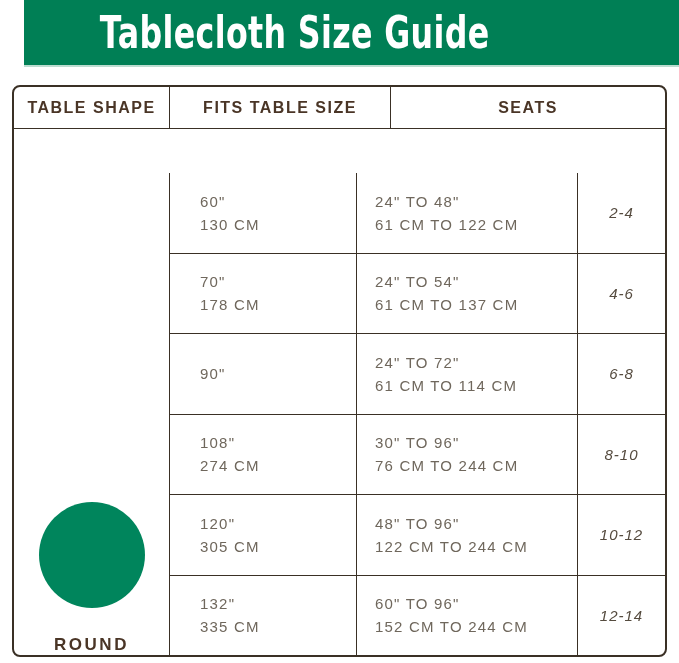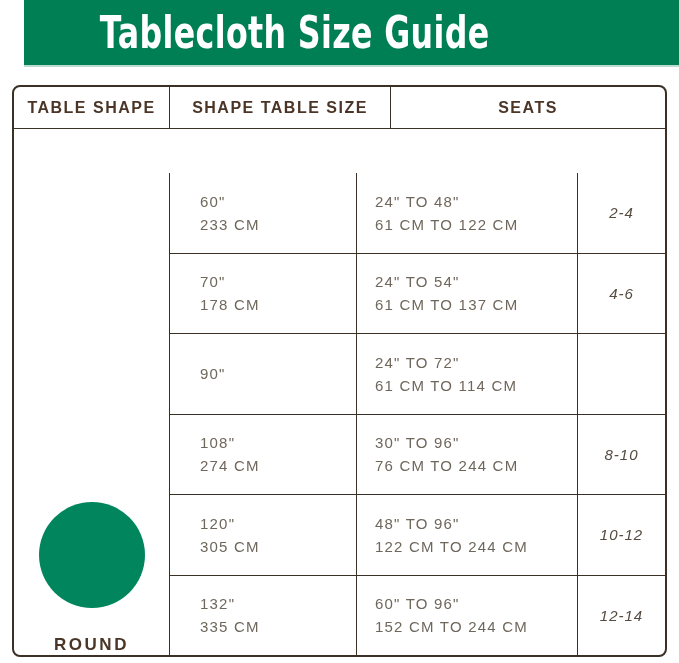--- a/index.html
+++ b/index.html
@@ -144,37 +144,37 @@
 <div class="page">
 
   <div class="banner">
     <div class="banner-title">Tablecloth Size Guide</div>
   </div>
 
   <div class="size-table">
 
     <div class="header-row">
       <div class="hcell col-shape">TABLE SHAPE</div>
-      <div class="hcell col-fits">SHAPE TABLE SIZE</div>
+      <div class="hcell col-fits">FITS TABLE SIZE</div>
       <div class="hcell col-seats">SEATS</div>
     </div>
 
     <div class="table-body">
 
       <div class="shape-cell">
         <div class="shape-circle"></div>
         <div class="shape-label">ROUND</div>
       </div>
 
       <div class="data-rows">
 
         <div class="data-row">
           <div class="cell size">
             <div>60"</div>
-            <div>233 CM</div>
+            <div>130 CM</div>
           </div>
           <div class="cell fits">
             <div>24" TO 48"</div>
             <div>61 CM TO 122 CM</div>
           </div>
           <div class="cell seats">2-4</div>
         </div>
 
         <div class="data-row">
           <div class="cell size">
@@ -189,20 +189,21 @@
         </div>
 
         <div class="data-row">
           <div class="cell size">
             <div>90"</div>
           </div>
           <div class="cell fits">
             <div>24" TO 72"</div>
             <div>61 CM TO 114 CM</div>
           </div>
+          <div class="cell seats">6-8</div>
         </div>
 
         <div class="data-row">
           <div class="cell size">
             <div>108"</div>
             <div>274 CM</div>
           </div>
           <div class="cell fits">
             <div>30" TO 96"</div>
             <div>76 CM TO 244 CM</div>

